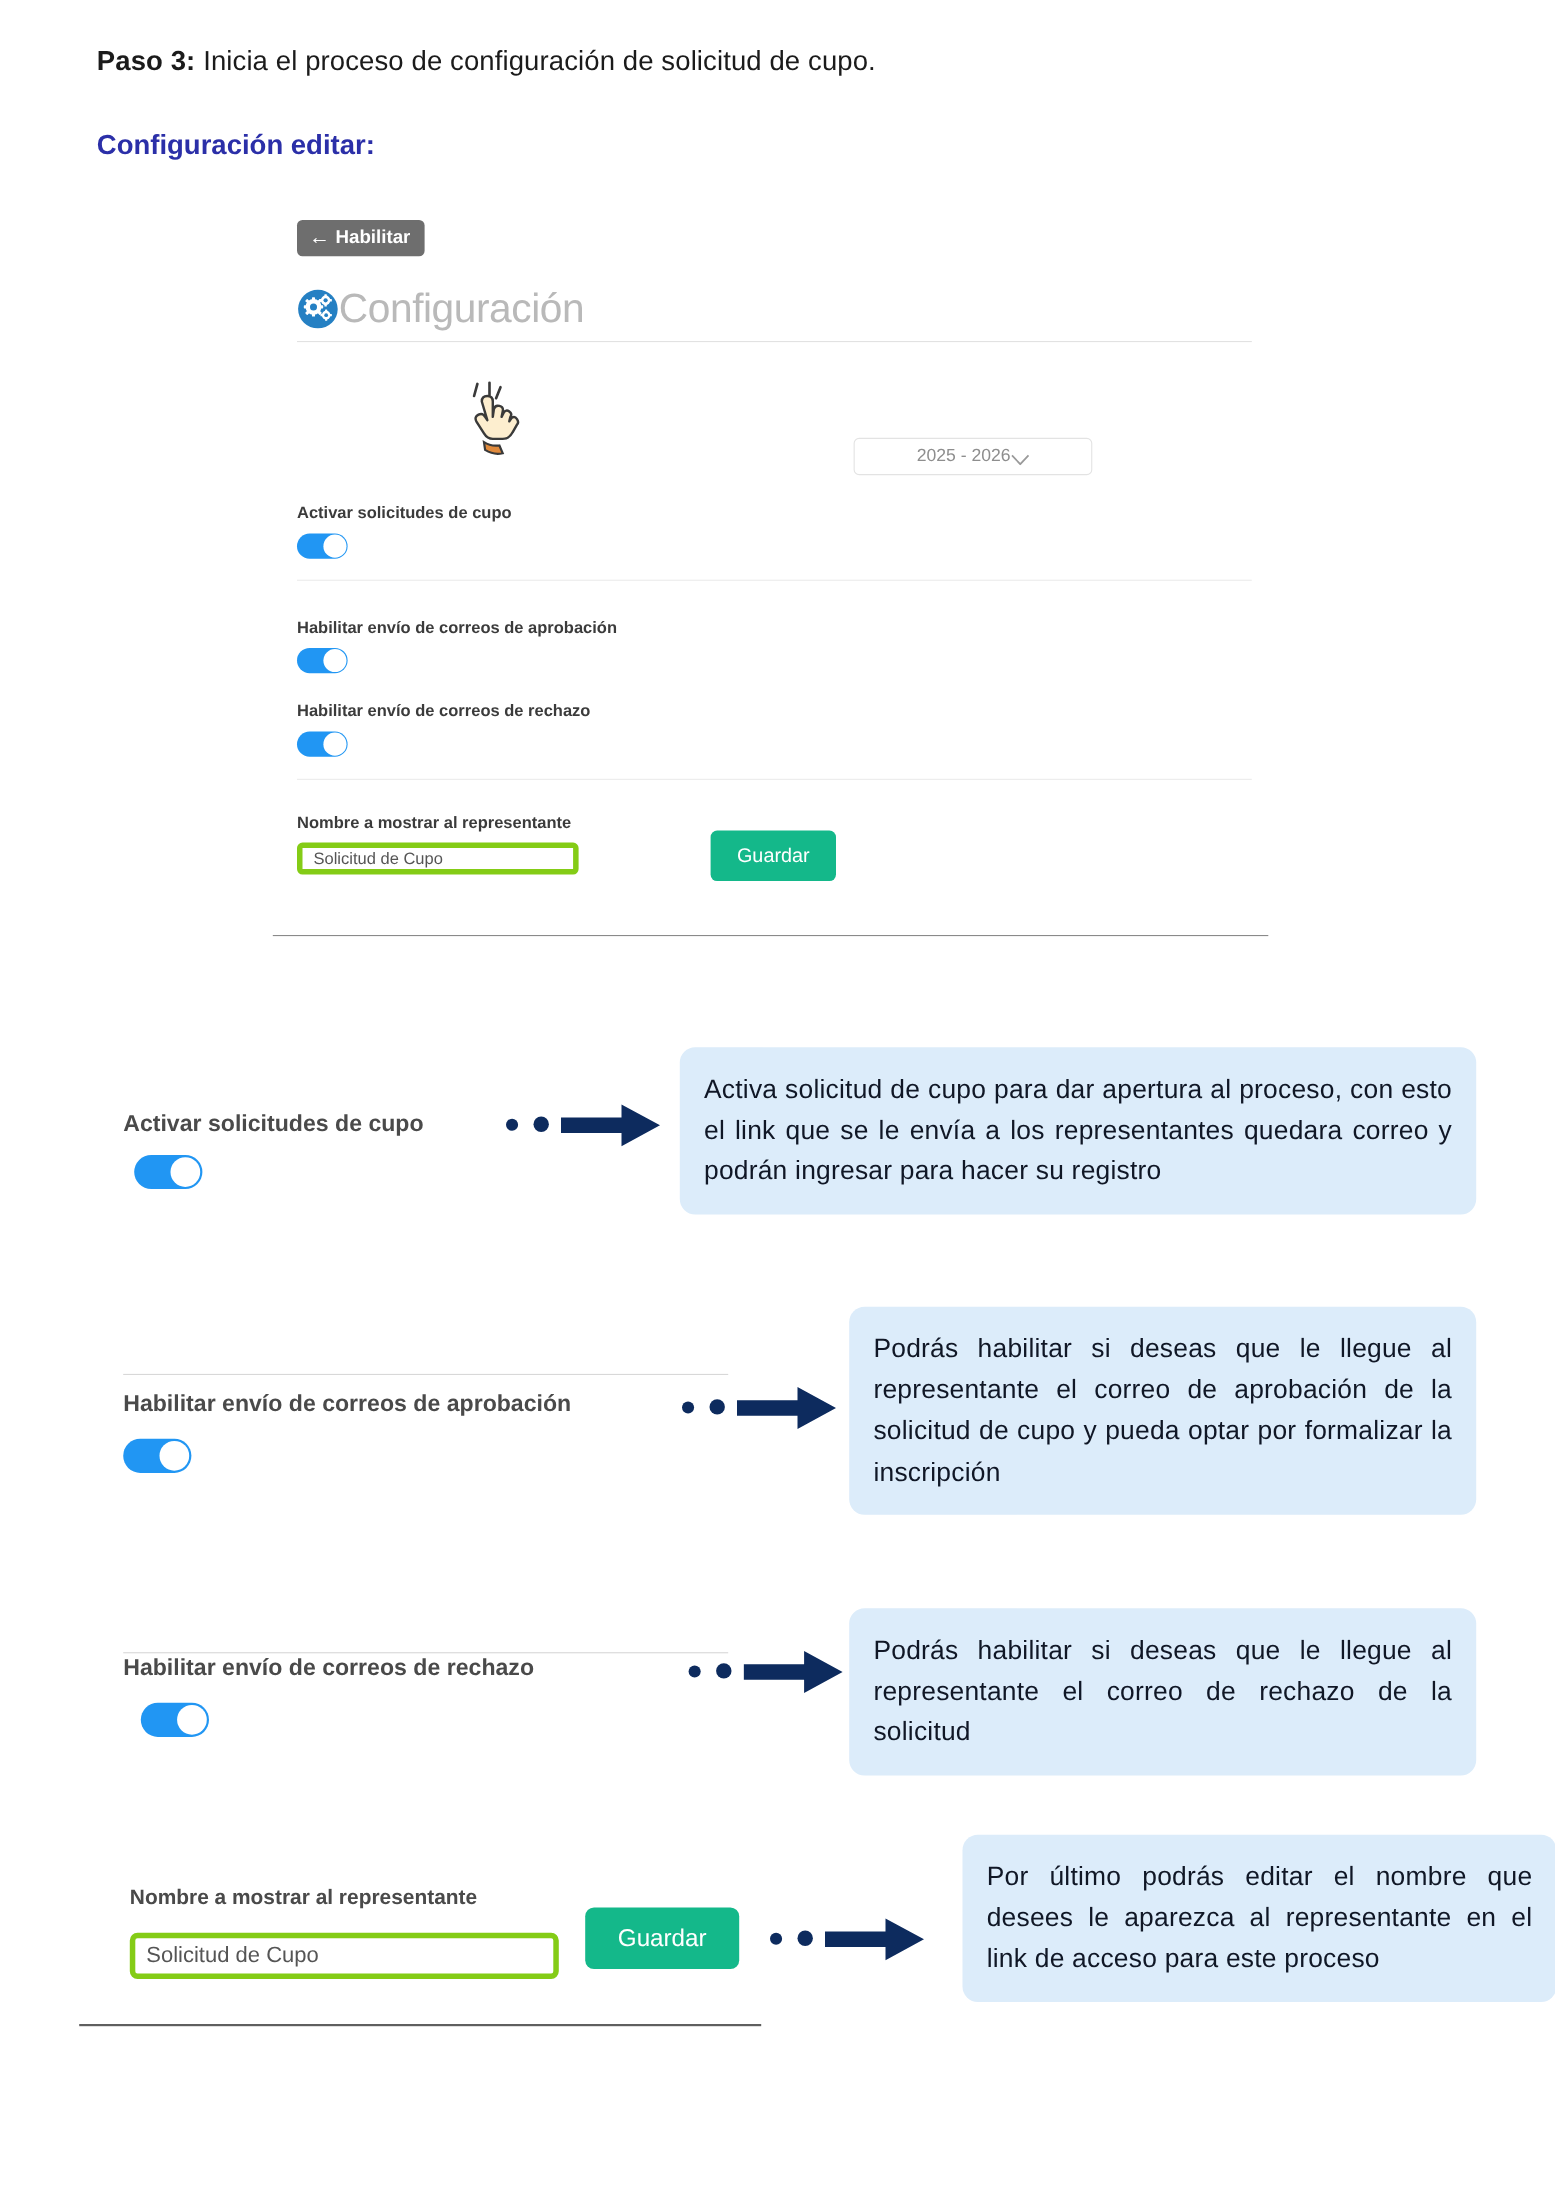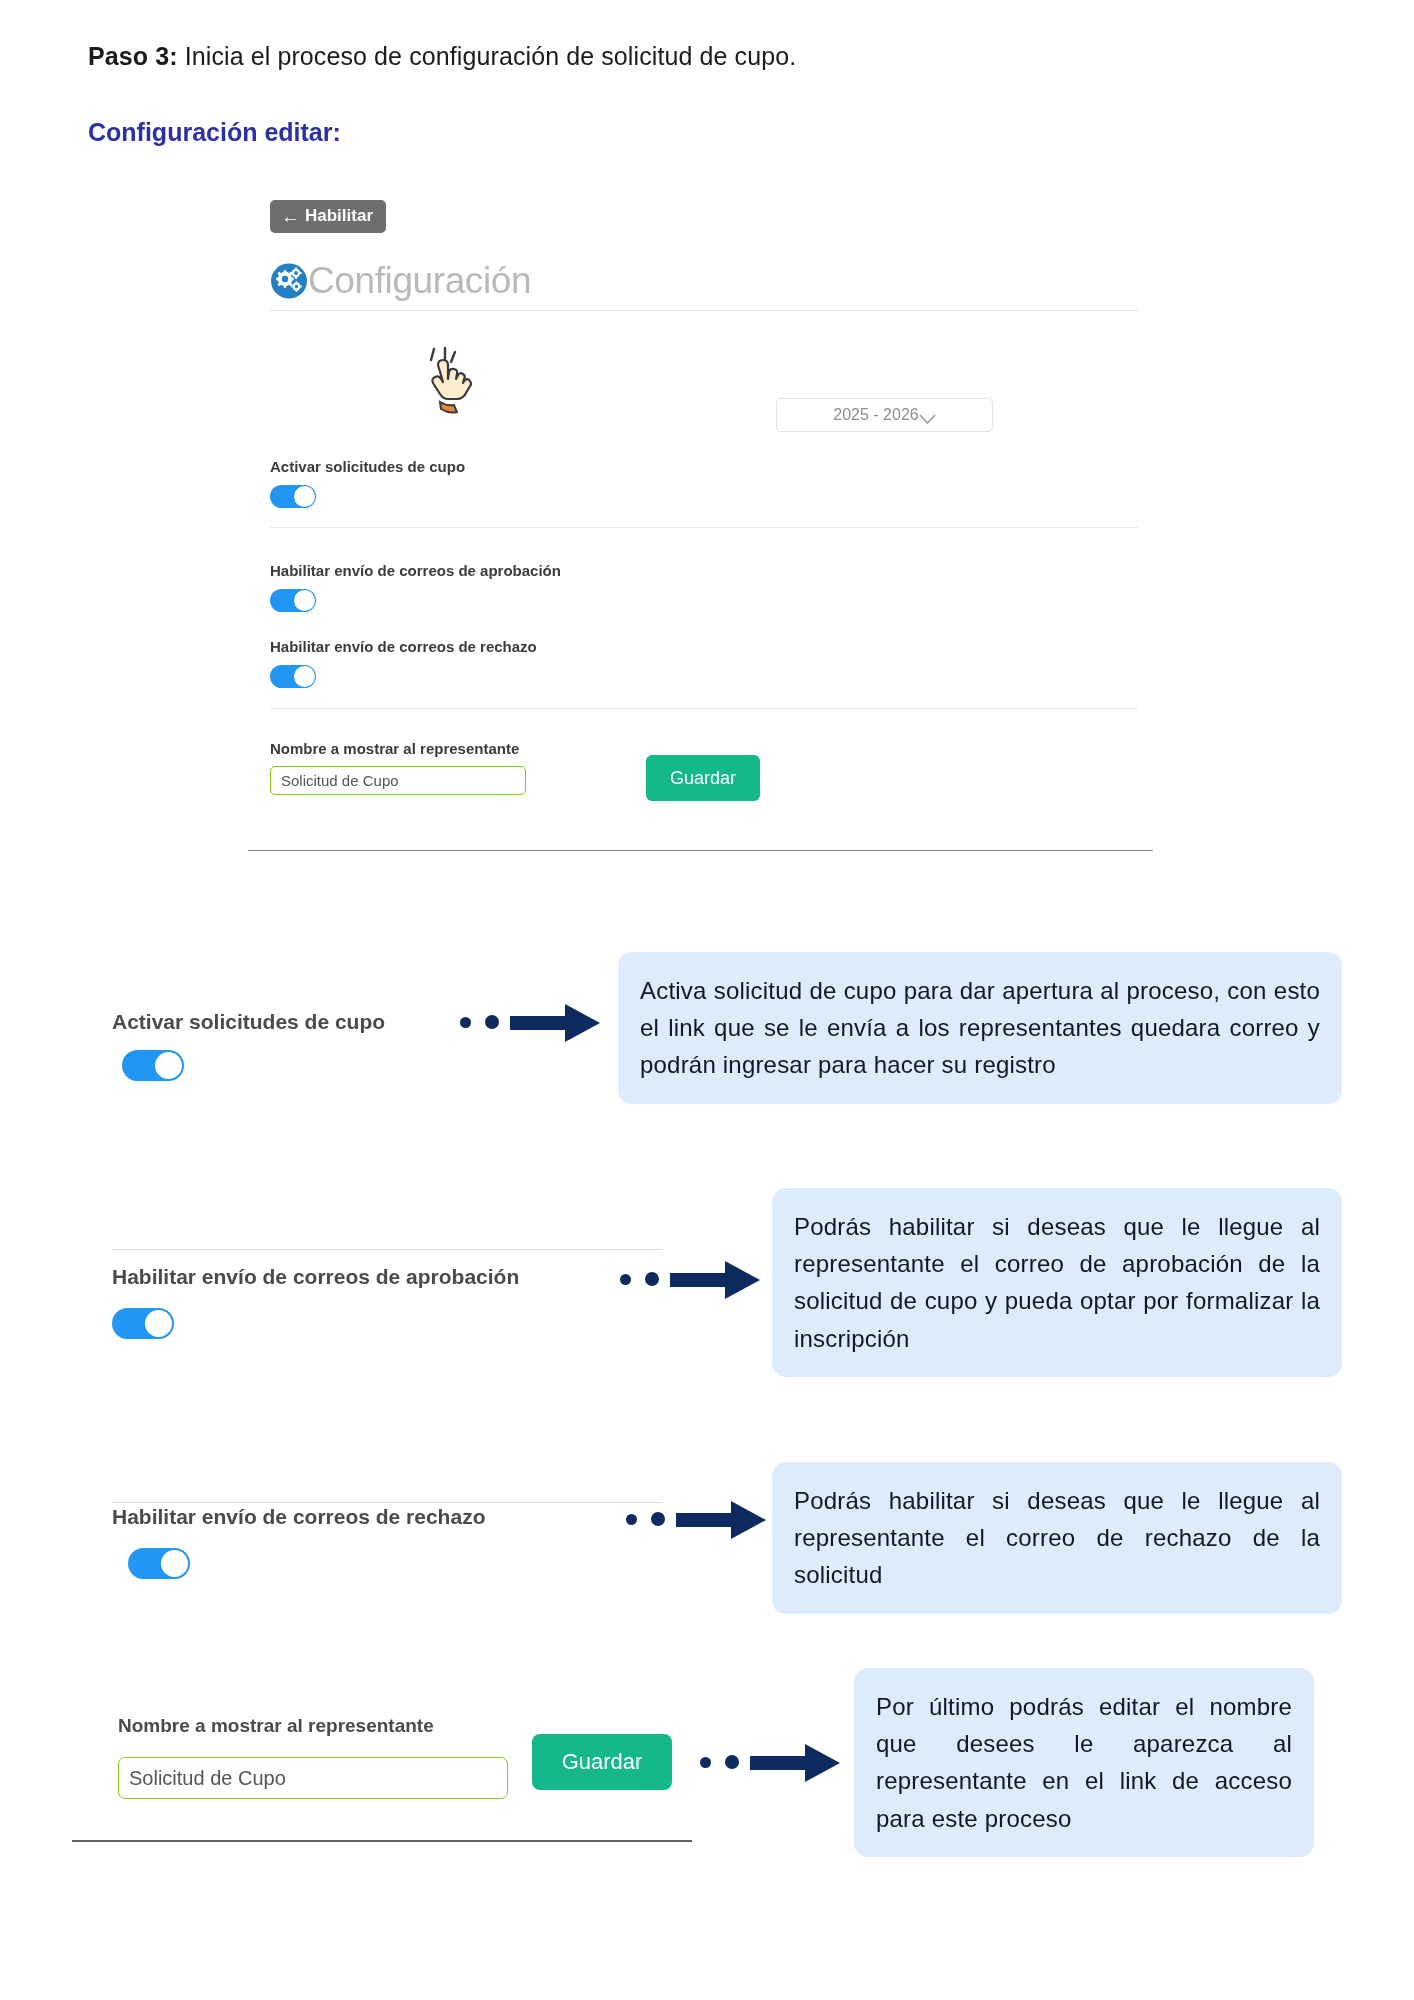--- a/index.html
+++ b/index.html
@@ -184,21 +184,21 @@
 
   .hr-light {
     position: absolute;
     background: #ececec;
     height: 1px;
   }
 
   .name-input {
     width: 256px;
     height: 29px;
-    border: 1px solid #84cc16;
+    border: 5px solid #84cc16;
     border-radius: 5px;
     background: #fff;
     font-size: 15px;
     color: #555;
     padding: 0 10px;
     box-sizing: border-box;
     margin-top: 9px;
     font-family: "Liberation Sans", sans-serif;
     display: flex;
     align-items: center;
@@ -448,14 +448,14 @@
   <div class="thick-rule" style="left:72px; top:1840px; width:620px;"></div>
   <span class="dots">
     <span class="dot small" style="left:700px; top:1757px;"></span>
     <span class="dot big" style="left:725px; top:1755px;"></span>
   </span>
   <span class="arrow-svg" style="left:750px; top:1740px;">
     <svg width="92" height="46" viewBox="0 0 92 46">
       <path d="M0 16 L55 16 L55 4 L90 23 L55 42 L55 30 L0 30 Z" fill="#0d2b5e"></path>
     </svg>
   </span>
-  <div class="callout" style="left:854px; top:1668px; width:460px;">Por último podrás editar el nombre que desees le aparezca al representante en el link de acceso para este proceso</div>
+  <div class="callout" style="left:875px; top:1668px; width:540px;">Por último podrás editar el nombre que desees le aparezca al representante en el link de acceso para este proceso</div>
 </div>
 
 </body></html>

